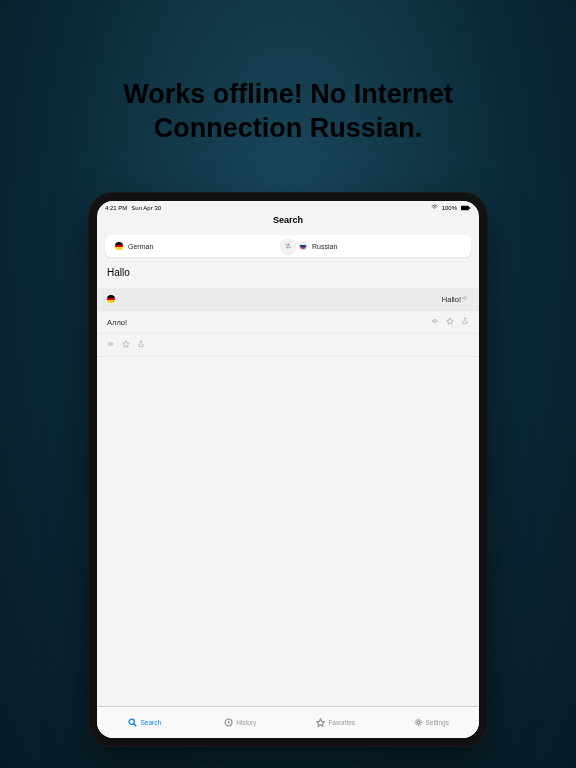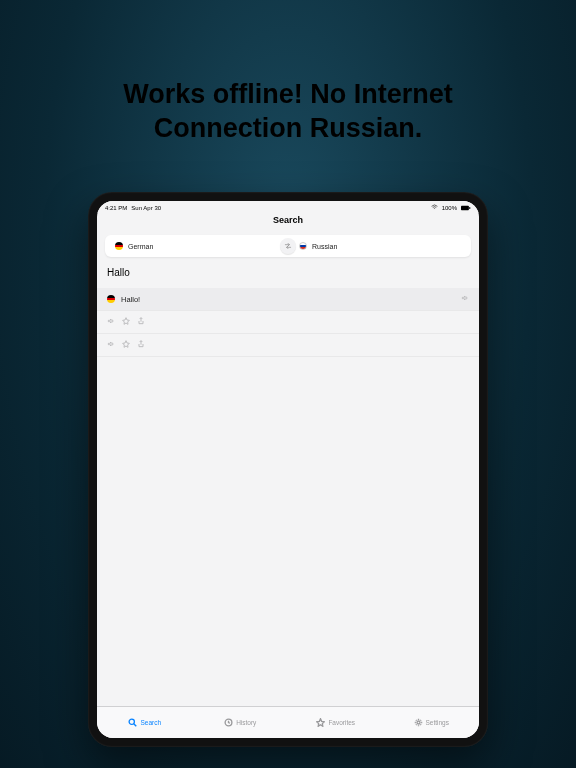--- a/index.html
+++ b/index.html
@@ -110,20 +110,21 @@
   .result-row {
     display: flex;
     align-items: center;
     padding: 6px 10px;
     border-bottom: 0.5px solid #e8e8e9;
     font-size: 7.5px;
     color: #222;
   }
   .result-row.header {
     background: #ececee;
+    text-align: right;
   }
   .result-row .flag { margin-right: 6px; }
   .row-text { flex: 1; }
   .row-actions {
     display: flex;
     gap: 7px;
     color: #bdbdbf;
     align-items: center;
   }
   .row-actions svg { width: 8px; height: 8px; stroke: #bdbdbf; fill: none; stroke-width: 1.5; }
@@ -206,20 +207,21 @@
         <span class="row-text">Hallo!</span>
         <span class="row-actions">
           <span>
             <svg viewBox="0 0 12 12">
                 <path d="M2 5 L4 5 L6 3 L6 9 L4 7 L2 7 Z M8 4 Q10 6 8 8"></path>
               </svg>
           </span>
         </span>
       </div>
       <div class="result-row">
+        <span class="row-text">Алло!</span>
         <span class="row-actions">
           <span><svg viewBox="0 0 12 12">
                 <path d="M2 5 L4 5 L6 3 L6 9 L4 7 L2 7 Z M8 4 Q10 6 8 8"></path>
               </svg></span>
           <span><svg viewBox="0 0 12 12">
                 <path d="M6 1 L7.5 4.5 L11 5 L8.5 7.5 L9 11 L6 9 L3 11 L3.5 7.5 L1 5 L4.5 4.5 Z"></path>
               </svg></span>
           <span><svg viewBox="0 0 12 12">
                 <path d="M6 1 L6 7 M4 3 L6 1 L8 3 M3 6 L3 10 L9 10 L9 6"></path>
               </svg></span>

